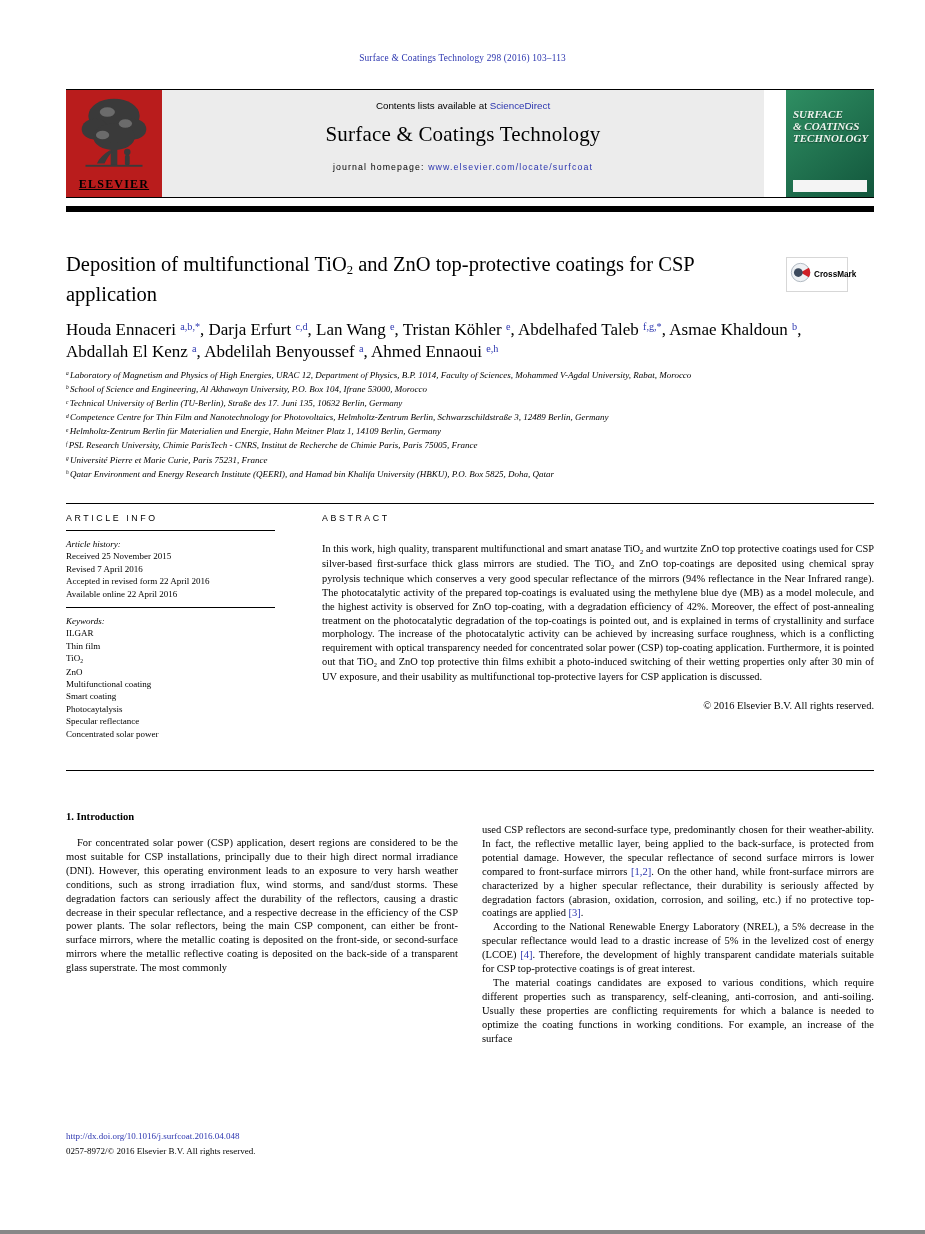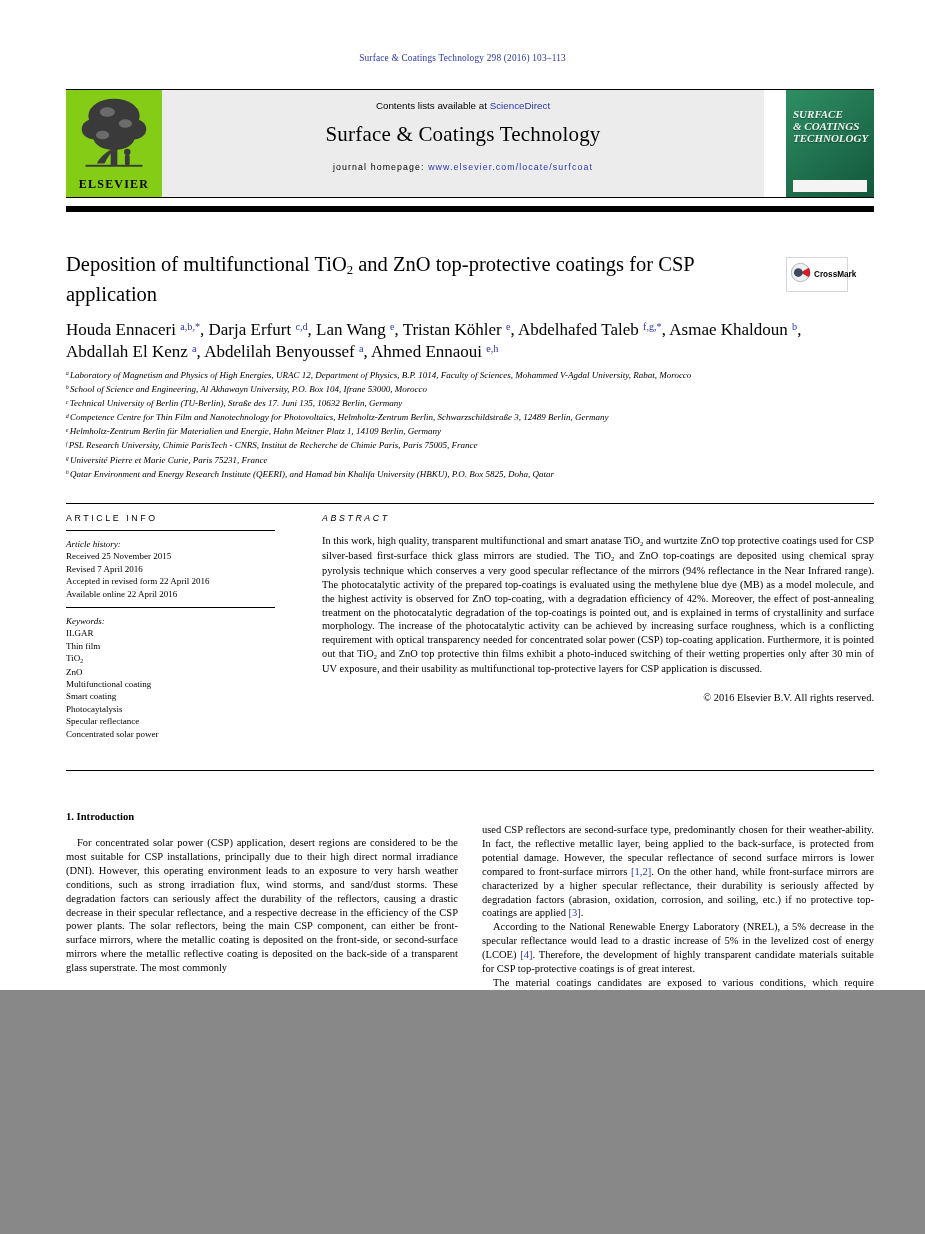--- a/index.html
+++ b/index.html
@@ -1,36 +1,36 @@
 <!DOCTYPE html>
 <html style="--link: #2b35af; --banner_bg: #ececec; --cover_top: #2f8f63; --cover_bottom: #12563c;"><head>
 <meta charset="utf-8">
 <style>
   * { margin:0; padding:0; box-sizing:border-box; }
   html,body { background:#888; }
   .page {
-    position:relative; width:925px; height:990px; margin:0 auto;
+    position:relative; width:925px; height:1230px; margin:0 auto;
     background:#fff; color:#000;
     font-family:"Liberation Serif", serif;
     overflow:hidden;
     padding-left:15px;
   }
   .link { color:var(--link,#2b35af); }
   .sup { font-size:.60em; position:relative; top:-.5em; }
   .sub { font-size:.62em; position:relative; top:.25em; }
   .it  { font-style:italic; }
 
   .citation { position:absolute; top:53px; left:0; width:100%; text-align:center;
               font-size:9.3px; letter-spacing:.2px; }
 
   .banner { position:absolute; top:89px; left:66px; width:808px; height:109px;
             border-top:1px solid #000; border-bottom:1px solid #000;
             display:flex; align-items:stretch; background:#fff; }
   .logo-box { width:96px; display:flex; flex-direction:column; align-items:center;
-              justify-content:flex-end; padding:4px 2px 5px; background:#84cc16; }
+              justify-content:flex-end; padding:4px 2px 5px; background:#b91c1c;text-decoration:underline; }
   .logo-text { font-size:12px; font-weight:bold; letter-spacing:1.2px; margin-top:2px; }
   .banner-center { flex:1; background:var(--banner_bg,#ececec); text-align:center; padding-top:10px; }
   .contents-line { font-family:"Liberation Sans", sans-serif; font-size:9.8px;text-align:center; }
   .journal-title { font-size:21px; margin-top:11px; letter-spacing:.2px; }
   .homepage-line { font-family:"Liberation Sans", sans-serif; font-size:8.8px;
                    letter-spacing:1.1px; margin-top:15px; }
   .cover { width:88px; margin-left:22px; position:relative;
            background:linear-gradient(140deg,var(--cover_top,#2f8f63),var(--cover_bottom,#12563c));
            padding:18px 7px 6px; }
   .cover-line { font-style:italic; font-weight:bold; font-size:11px; line-height:12px;
@@ -58,21 +58,21 @@
                    display:flex; padding:9px 0 14px; }
   .info-col { width:209px; margin-right:47px; font-size:9px; }
   .col-header { font-family:"Liberation Sans", sans-serif; font-size:8.8px;
                 letter-spacing:2.6px; white-space:nowrap; }
   .info-col .col-header { margin-bottom:7px; }
   .info-rule { border-top:1px solid #000; margin-bottom:7px; }
   .info-rule.mid { margin-top:7px; }
   .info-line, .hist-label, .kw-label { line-height:12.4px; }
   .hist-label, .kw-label { font-style:italic; }
   .abstract-col { flex:1; font-size:10.4px; }
-  .abstract-col .col-header { margin-bottom:11px;font-style:italic; }
+  .abstract-col .col-header { margin-bottom:19px; }
   .abstract-col p { text-align:justify; line-height:13.9px; }
   .copyright { text-align:right; margin-top:15px; line-height:13px; }
 
   .body-cols { position:absolute; top:806px; left:66px; width:808px; display:flex; }
   .bcol-left { width:392px; margin-right:24px; }
   .bcol-right { width:392px; padding-top:17px; }
   .section-title { font-size:10.6px; font-weight:bold; margin:5px 0 14px; }
   .body-p { font-size:10.5px; line-height:13.9px; text-align:justify; }
   .indent { text-indent:11px; }
 

